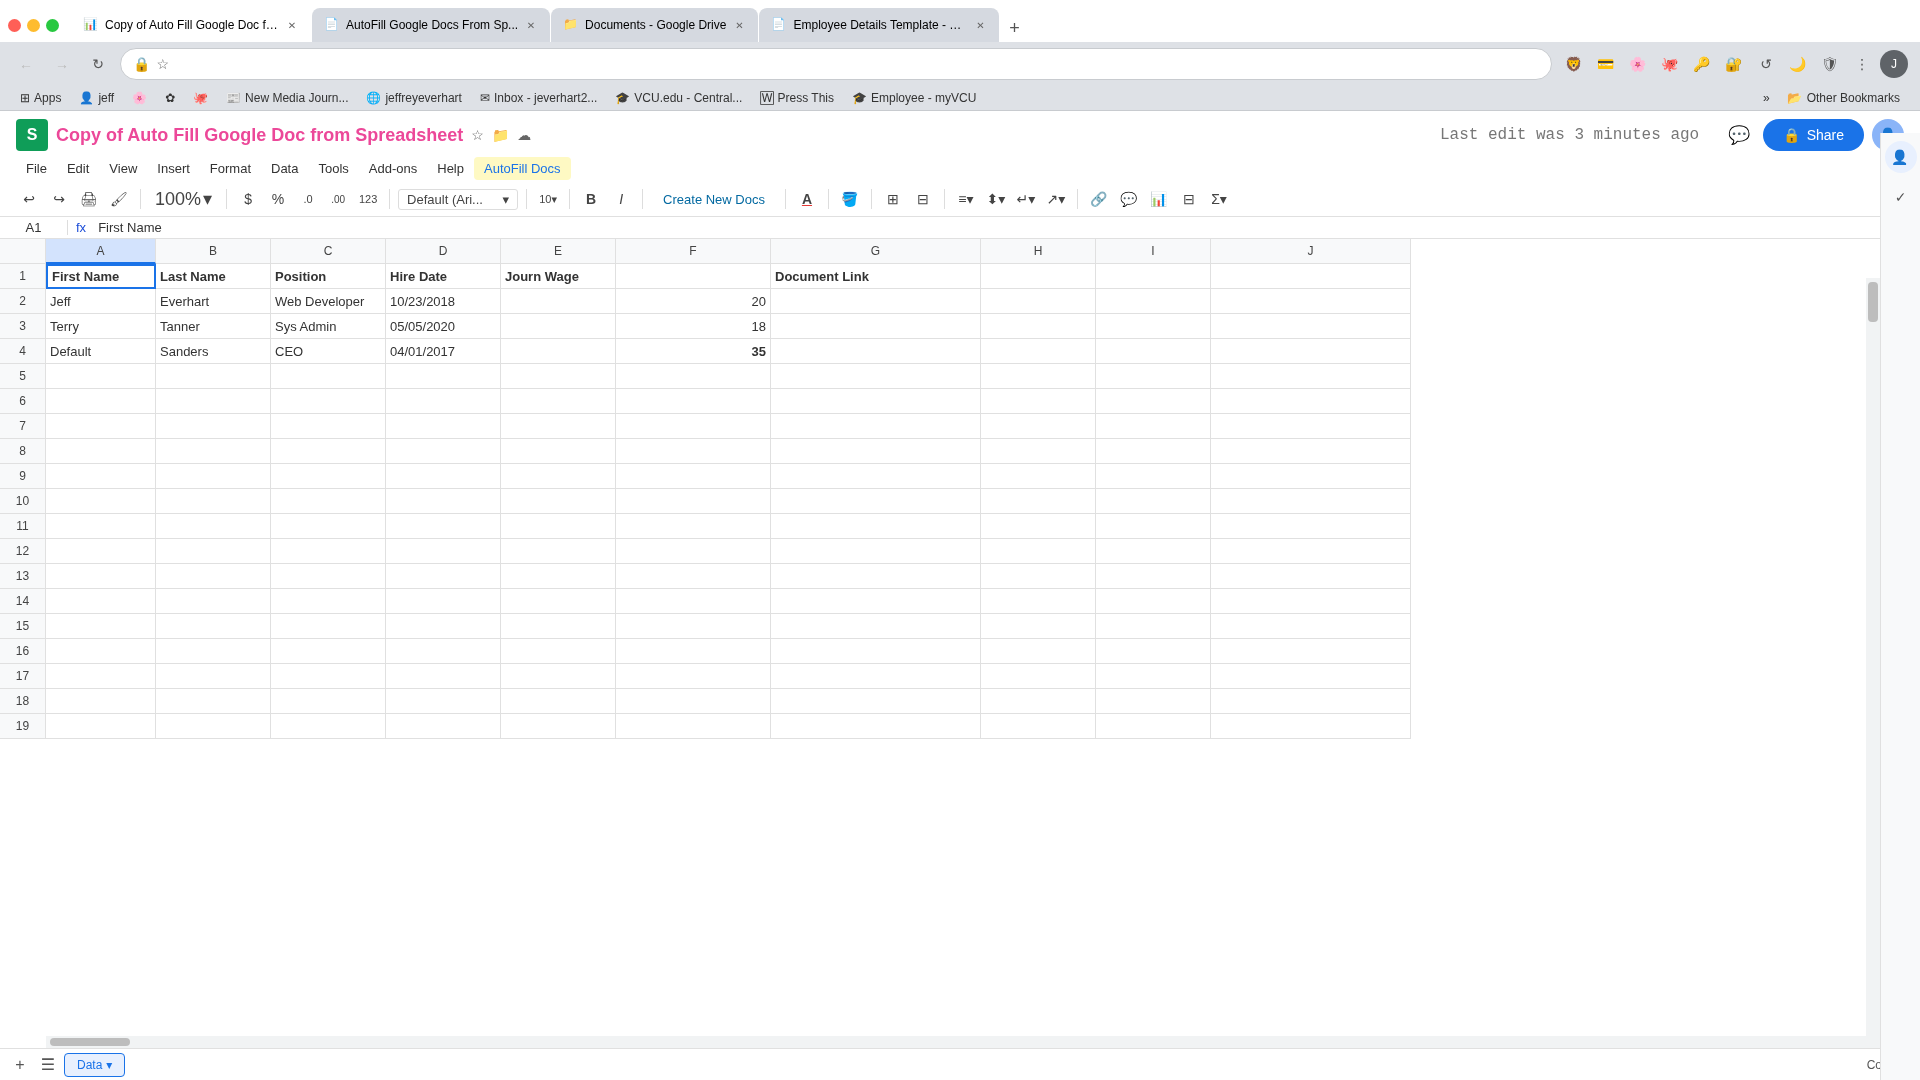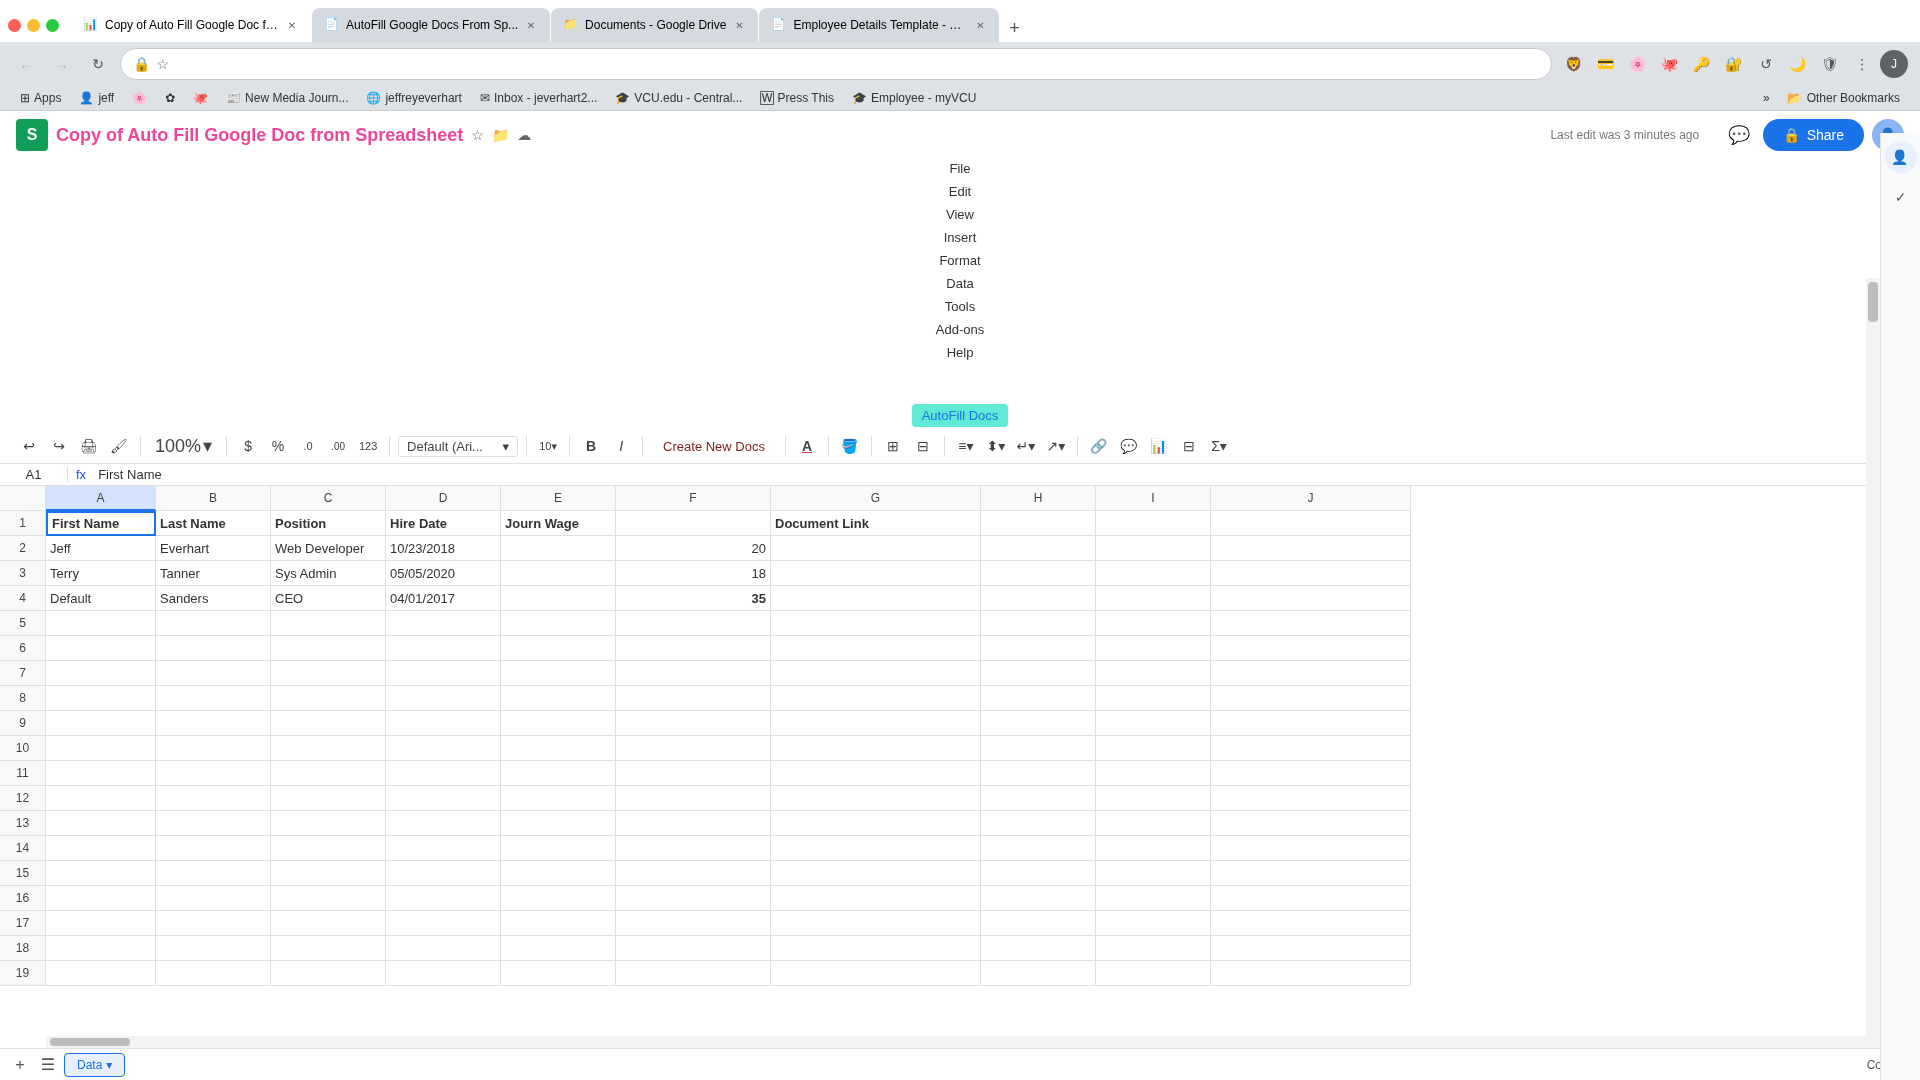--- a/index.html
+++ b/index.html
@@ -39,31 +39,31 @@
     .sheets-logo { width: 32px; height: 32px; background: #0f9d58; border-radius: 4px; display: flex; align-items: center; justify-content: center; color: white; font-weight: bold; font-size: 18px; flex-shrink: 0; }
     .doc-title-area { flex: 1; }
     .doc-title { font-size: 18px; color: #ec4899; font-weight: 700; }
     .title-icon { color: #666; font-size: 14px; cursor: pointer; }
     .last-edit { font-size: 12px; color: #777; }
     .sidebar-icon { width: 32px; height: 32px; display: flex; align-items: center; justify-content: center; color: #555; cursor: pointer; font-size: 18px; }
     .share-btn { background: #1a73e8; color: white; border: none; border-radius: 20px; padding: 8px 20px; font-size: 14px; cursor: pointer; display: flex; align-items: center; gap: 6px; font-weight: 500; }
     .user-avatar { width: 32px; height: 32px; border-radius: 50%; background: #8ab4f8; display: flex; align-items: center; justify-content: center; font-size: 14px; cursor: pointer; }
 
     
-    .menu-bar { display: flex; align-items: center; padding: 2px 16px; gap: 0; flex-direction: column; }
+    .menu-bar { display: flex; align-items: center; padding: 2px 16px; gap: 0; }
     .menu-item { padding: 4px 10px; font-size: 13px; color: #333; cursor: pointer; border-radius: 4px; }
-    .menu-item.active { color: #1a73e8; background: #5eead4; margin-top: 40px; }
+    .menu-item.active { color: #1a73e8; background: #fef9c3; }
 
     
     .toolbar { display: flex; align-items: center; padding: 4px 16px; gap: 4px; border-bottom: 1px solid #e0e0e0; flex-wrap: nowrap; overflow: hidden; }
     .toolbar-btn { display: flex; align-items: center; justify-content: center; width: 26px; height: 26px; border-radius: 3px; cursor: pointer; color: #444; font-size: 14px; border: none; background: none; }
     .toolbar-separator { width: 1px; height: 20px; background: #ddd; margin: 0 4px; }
     .zoom-selector { display: flex; align-items: center; gap: 2px; padding: 2px 6px; border-radius: 3px; cursor: pointer; font-size: 18px; color: #444; border: none; background: none; }
     .font-selector { display: flex; align-items: center; gap: 4px; padding: 2px 8px; border: 1px solid #ddd; border-radius: 3px; cursor: pointer; font-size: 13px; color: #444; background: #fff; min-width: 120px; }
-    .create-new-docs-btn { display: flex; align-items: center; padding: 4px 12px; font-size: 13px; color: #7f1d1d; cursor: pointer; border-radius: 3px; white-space: nowrap; border: none; background: none; }
+    .create-new-docs-btn { display: flex; align-items: center; padding: 4px 12px; font-size: 13px; color: #0369a1; cursor: pointer; border-radius: 3px; white-space: nowrap; border: none; background: none; }
 
     
     .formula-bar { display: flex; align-items: center; padding: 3px 8px; border-bottom: 1px solid #e0e0e0; gap: 8px; }
     .cell-ref { font-size: 13px; color: #333; min-width: 60px; text-align: center; border-right: 1px solid #ddd; padding-right: 8px; }
     .formula-icon { color: #1d4ed8; font-size: 13px; }
     .formula-input { flex: 1; font-size: 13px; color: #333; padding: 0 4px; }
 
     
     .spreadsheet-container { display: flex; flex-direction: column; overflow: hidden; }
     .grid-header-row { display: flex; }
@@ -235,21 +235,21 @@
       </div>
       <div class="doc-title-area">
         <div style="display:flex; align-items:center; gap:8px;">
           <span class="doc-title">Copy of Auto Fill Google Doc from Spreadsheet</span>
           <span class="title-icon">☆</span>
           <span class="title-icon">📁</span>
           <span class="title-icon">☁</span>
         </div>
       </div>
       <div style="flex:1; display:flex; align-items:center; justify-content:flex-end; gap:8px;">
-        <span class="last-edit" style="font-size:12px; color:#777; margin-right:16px;">Last edit was 3 minutes ago</span>
+        <span class="last-edit" style="font-size:16px; color:#777; margin-right:16px;font-family:Liberation Mono, monospace;">Last edit was 3 minutes ago</span>
         <div class="sidebar-icon">💬</div>
         <button class="share-btn">
           <span>🔒</span>
           <span>Share</span>
         </button>
         <div class="user-avatar">👤</div>
       </div>
     </div>
 
     <div class="menu-bar">

